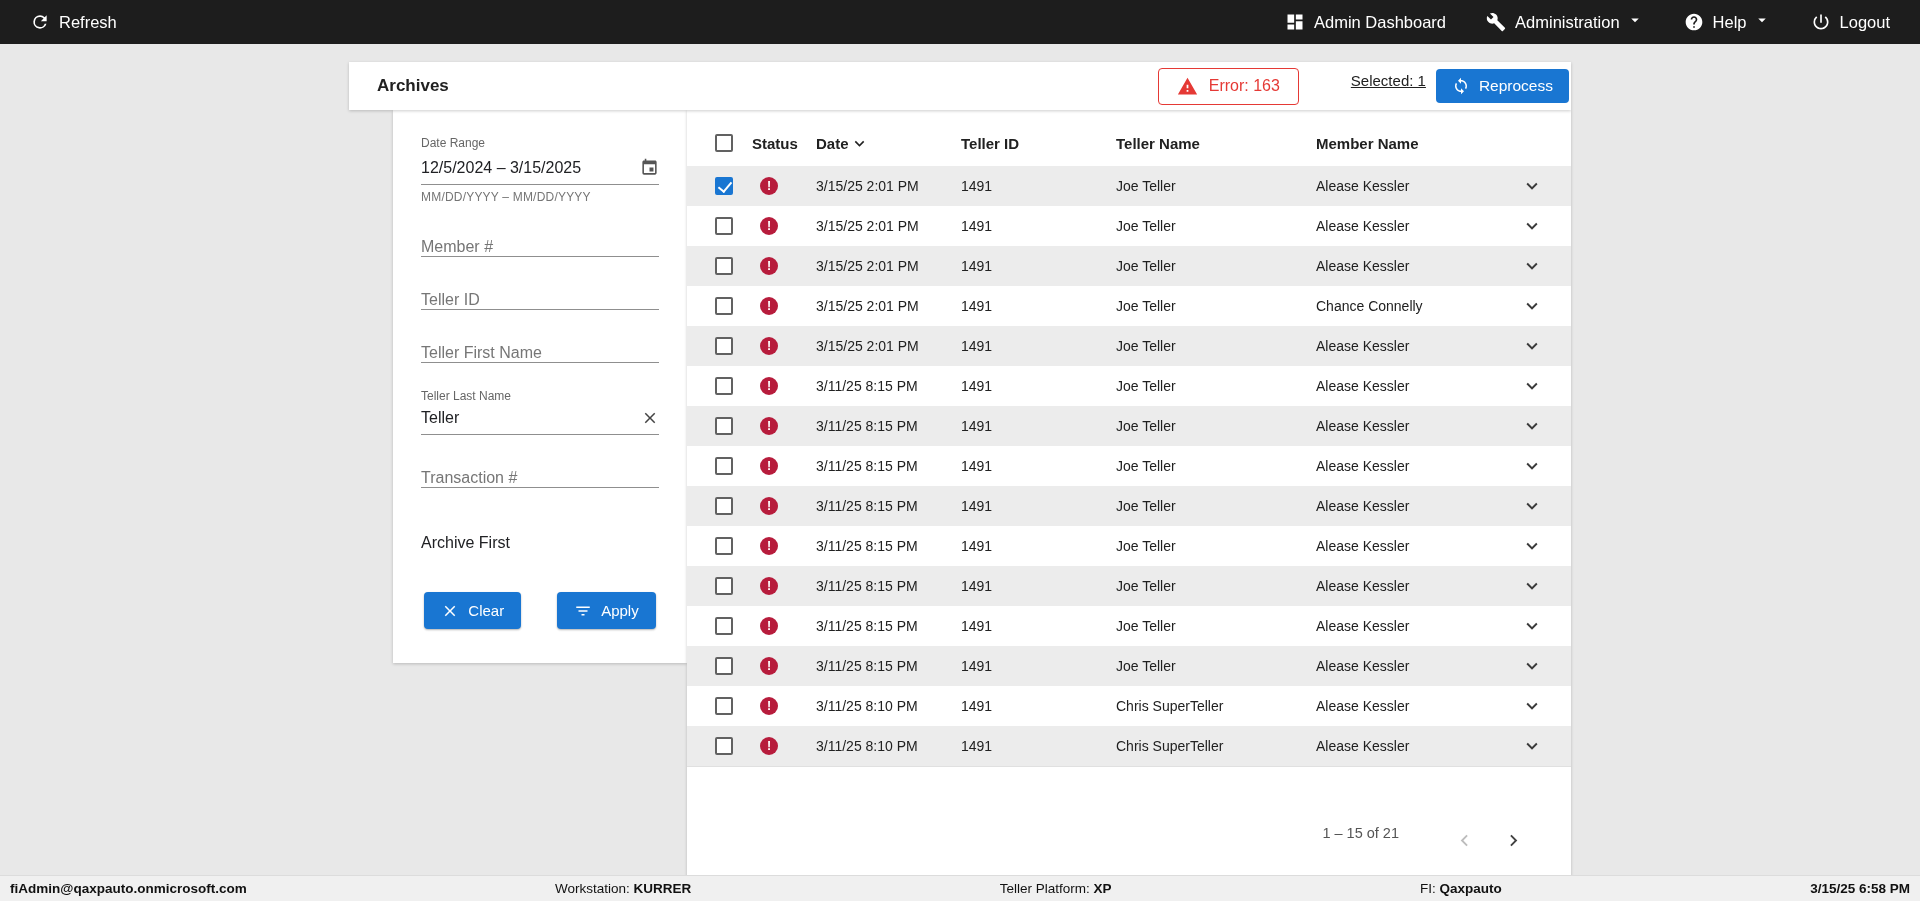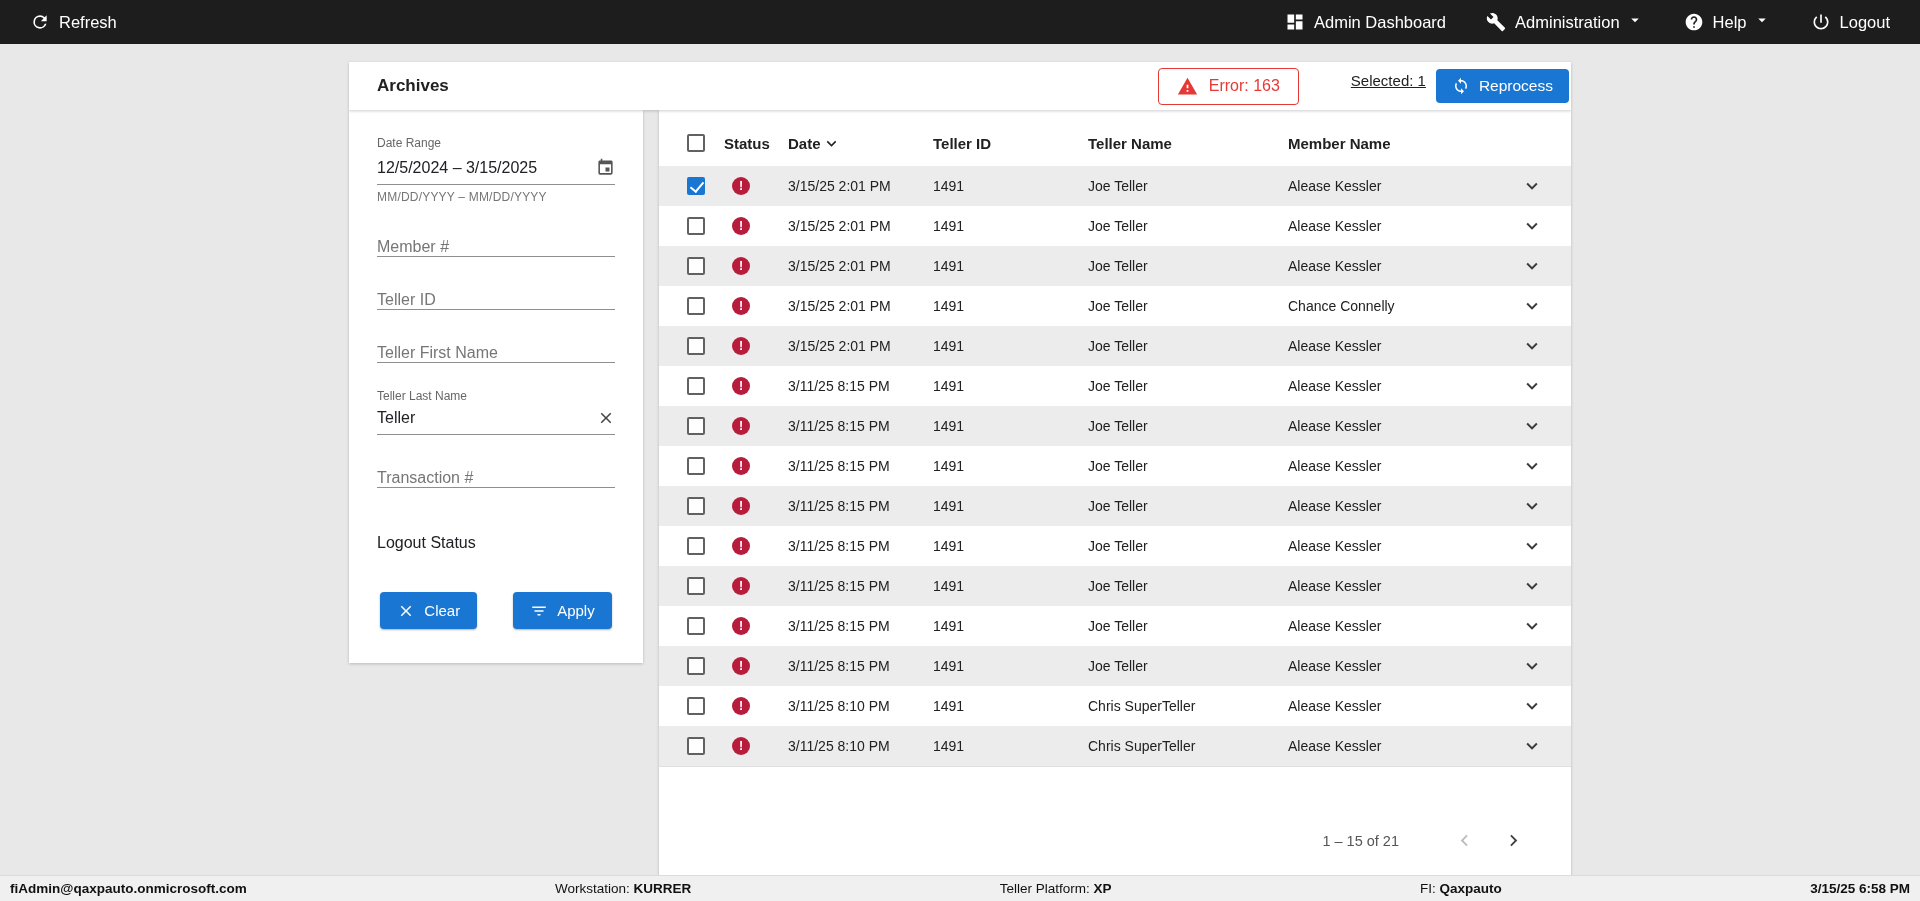--- a/index.html
+++ b/index.html
@@ -24,21 +24,21 @@
   .card{background:#fff;box-shadow:0 1px 3px rgba(0,0,0,0.2);}
   .header-card{height:48px;display:flex;align-items:center;padding-left:28px;position:relative;z-index:2;}
   .header-title{font-size:17px;font-weight:bold;color:#212121;}
   .header-right{margin-left:auto;display:flex;align-items:center;}
   .error-badge{display:flex;align-items:center;gap:11px;border:1px solid var(--badge-red);border-radius:4px;background:#fff;padding:7px 18px;color:var(--badge-red);font-size:16px;cursor:pointer;}
   .error-badge .icon svg{width:21px;height:21px;fill:var(--badge-red);}
   .selected-text{font-size:15px;color:#212121;margin:0 10px 12px 52px;text-decoration:underline;}
   .reprocess-btn{height:34px;background:var(--accent);color:#fff;border:none;border-radius:4px;display:flex;align-items:center;gap:9px;padding:0 16px;font-size:15.5px;cursor:pointer;margin-right:2px;font-family:inherit;}
   .reprocess-btn .icon svg{width:18px;height:18px;fill:#fff;}
 
-  .main-row{display:flex;gap:16px;align-items:flex-start;}
+  .main-row{display:flex;gap:0;align-items:flex-start;margin-left:44px;}
 
   
   .filter-card{width:294px;padding:26px 28px 34px;}
   .f-label{font-size:12px;color:#666;}
   .date-value-row{display:flex;align-items:center;justify-content:space-between;padding:8px 0 7px;border-bottom:1px solid #8f8f8f;cursor:text;}
   .date-value{font-size:16px;color:#202124;}
   .date-value-row .icon svg{width:19px;height:19px;fill:#555;cursor:pointer;}
   .f-helper{font-size:12px;color:#757575;margin-top:5px;letter-spacing:.2px;}
   .text-field{margin-top:34px;border-bottom:1px solid #8f8f8f;padding-bottom:0;font-size:16px;color:#767676;cursor:text;}
   .labeled-field{margin-top:26px;}
@@ -60,21 +60,21 @@
   .thead{height:46px;font-weight:bold;font-size:15px;color:#212121;}
   .th-date{display:flex;align-items:center;gap:1px;cursor:pointer;}
   .th-date .icon svg{width:19px;height:19px;fill:#212121;}
   .trow{height:40px;font-size:14px;color:#212121;}
   .tbody .trow:nth-child(odd){background:#ececec;}
   .err-icon{width:18px;height:18px;border-radius:50%;background:var(--error-icon);color:#fff;font-weight:bold;display:flex;align-items:center;justify-content:center;font-size:12.5px;margin-left:8px;line-height:1;}
   .row-chevron{justify-self:center;cursor:pointer;display:flex;}
   .row-chevron svg{width:22px;height:22px;fill:#3a3a3a;}
   .tbody{border-bottom:1px solid #e0e0e0;}
 
-  .pagination{display:flex;align-items:center;justify-content:flex-end;margin-top:58px;padding-right:42px;}
+  .pagination{display:flex;justify-content:flex-end;margin-top:58px;padding-right:42px;}
   .pg-text{font-size:14.5px;color:#555;margin-right:50px;}
   .pg-btn{background:none;border:none;cursor:pointer;display:flex;padding:4px;}
   .pg-btn svg{width:23px;height:23px;}
   .pg-prev svg{fill:#bdbdbd;}
   .pg-next svg{fill:#424242;}
   .pg-btn + .pg-btn{margin-left:18px;}
 
   
   .footer{position:fixed;left:0;bottom:0;width:1920px;height:26px;background:#f0f0f0;border-top:1px solid #dcdcdc;display:flex;align-items:center;justify-content:space-between;font-size:13.5px;color:#111;padding:0 10px;}
   .footer .seg{white-space:nowrap;}
@@ -191,21 +191,21 @@
           <span class="icon">
             <svg viewBox="0 0 24 24">
                 <path d="M19 6.41 17.59 5 12 10.59 6.41 5 5 6.41 10.59 12 5 17.59 6.41 19 12 13.41 17.59 19 19 17.59 13.41 12z"></path>
               </svg>
           </span>
         </div>
       </div>
 
       <div class="text-field">Transaction #</div>
 
-      <div class="section-title">Logout Status</div>
+      <div class="section-title">Archive First</div>
 
       <div class="filter-buttons">
         <button class="blue-btn">
           <span class="icon">
             <svg viewBox="0 0 24 24">
                 <path d="M19 6.41 17.59 5 12 10.59 6.41 5 5 6.41 10.59 12 5 17.59 6.41 19 12 13.41 17.59 19 19 17.59 13.41 12z"></path>
               </svg>
           </span>
           <span>Clear</span>
         </button>

